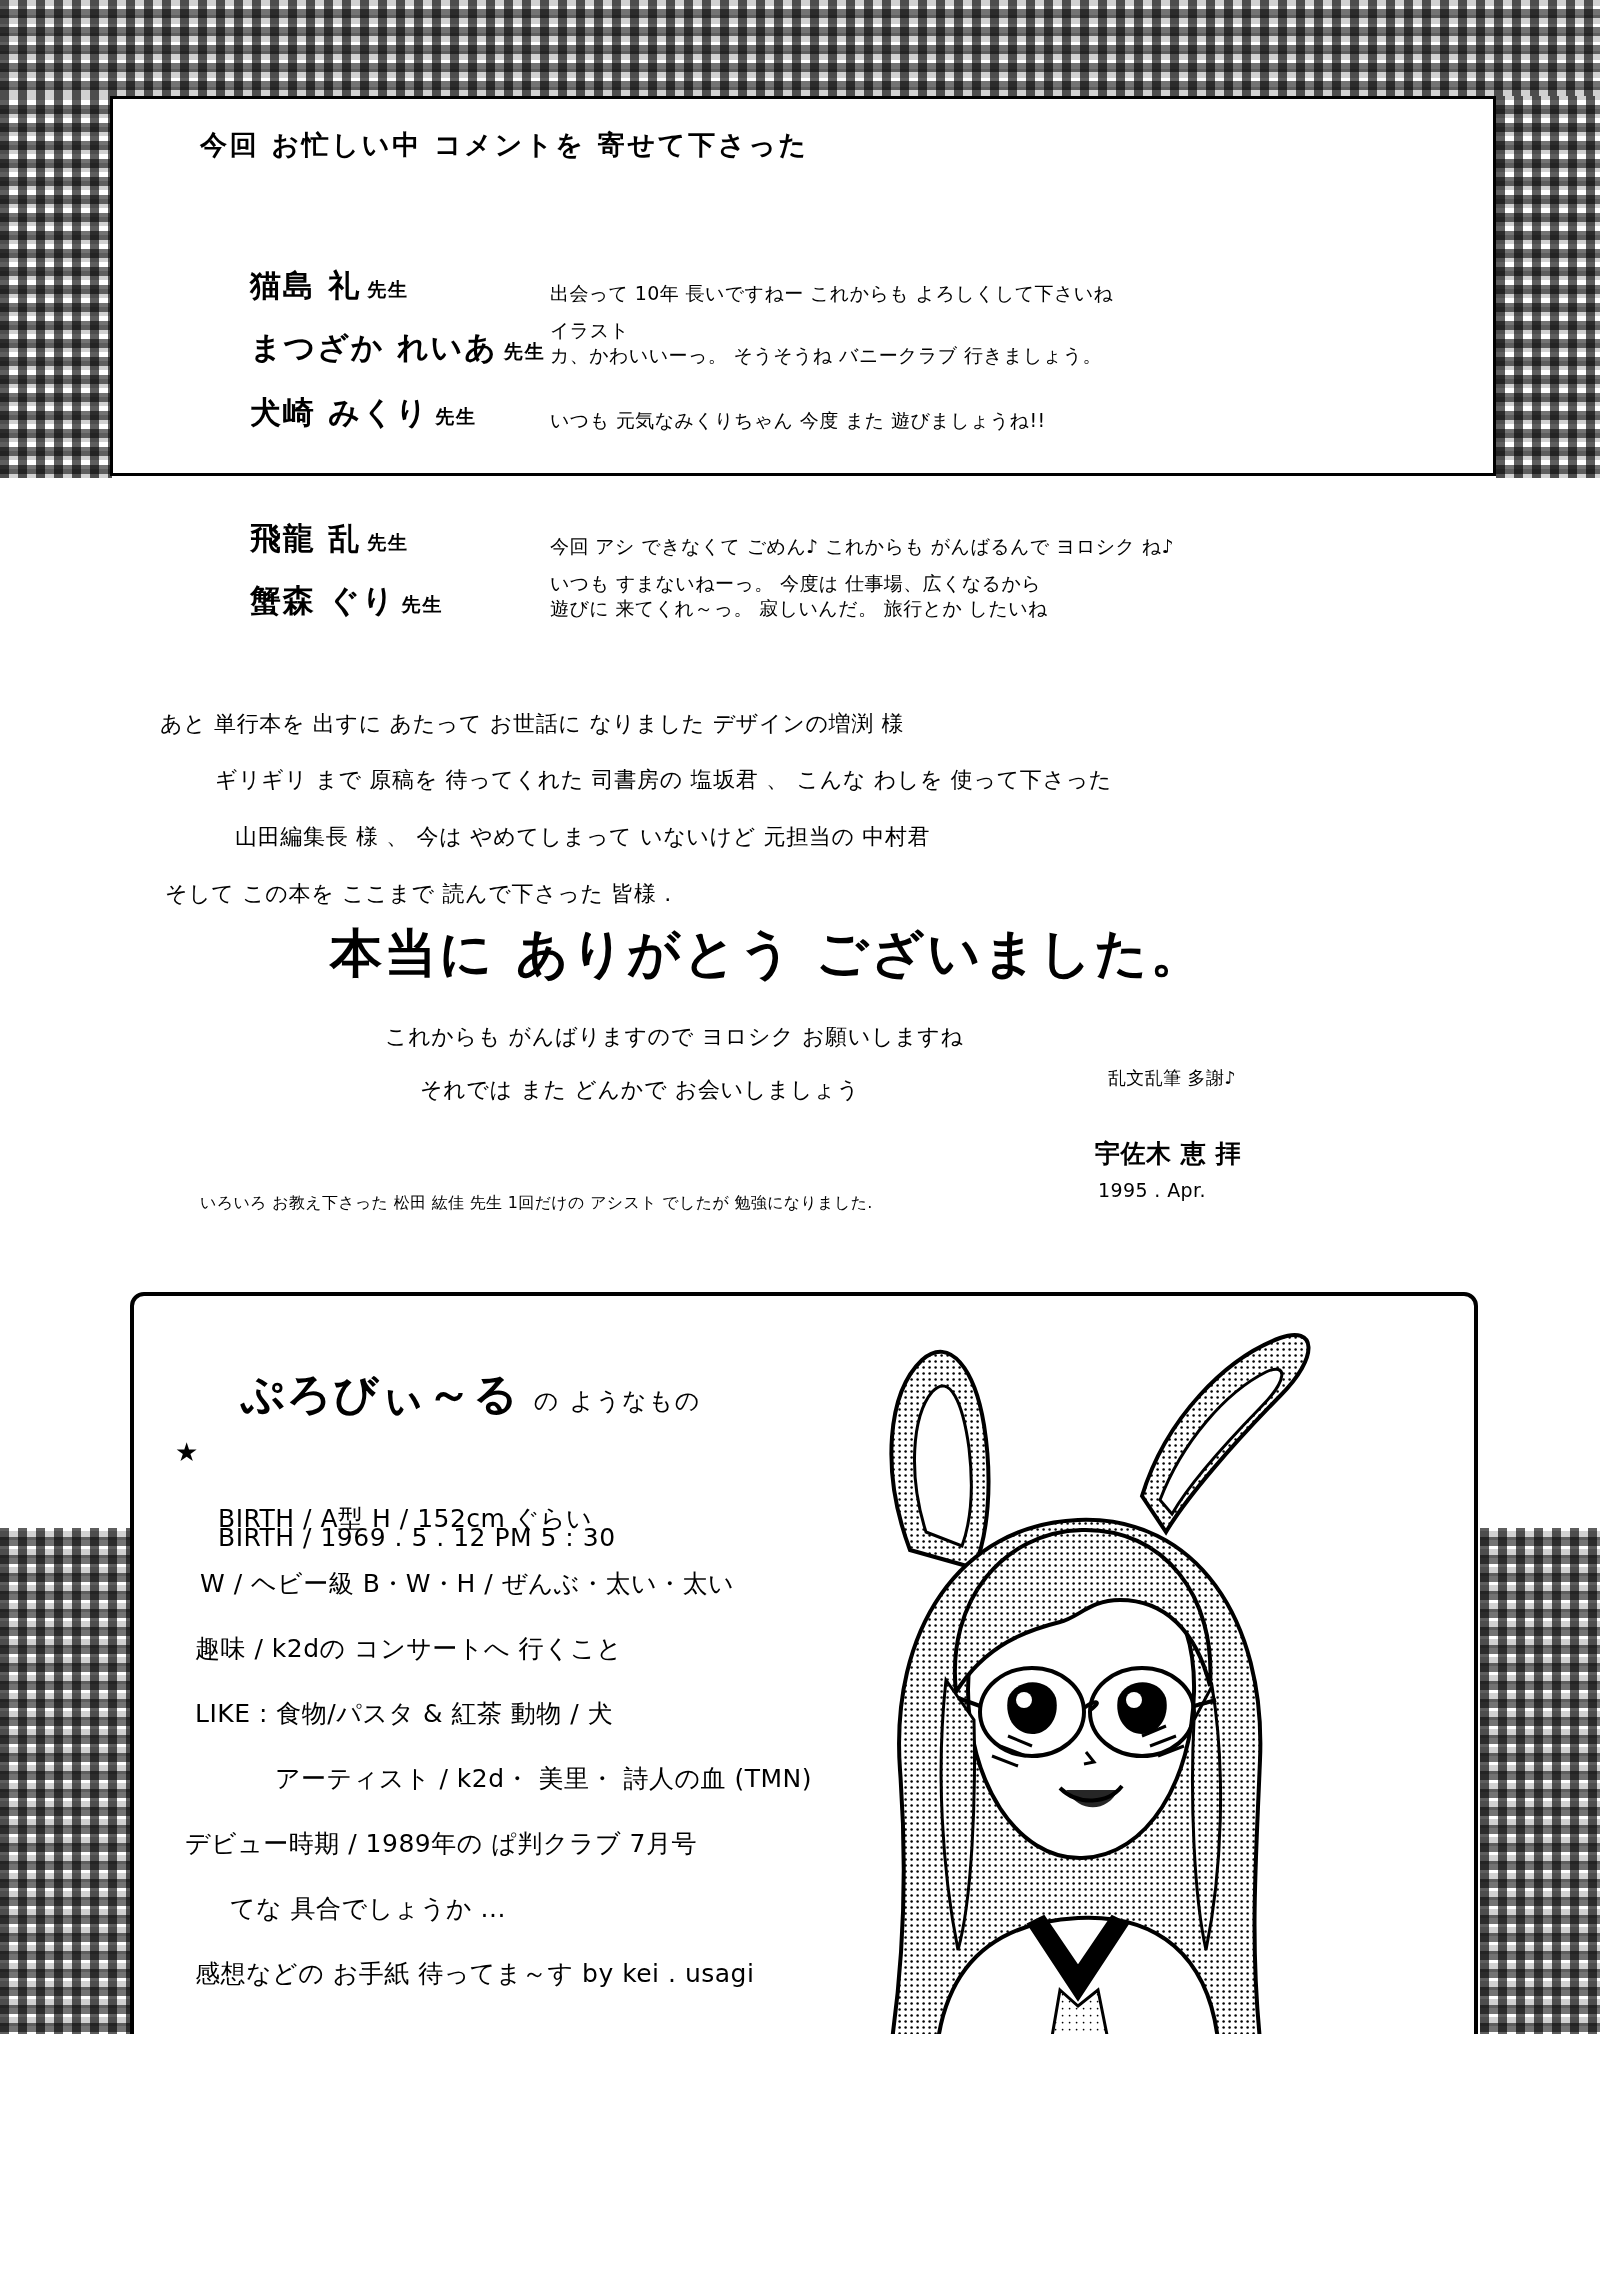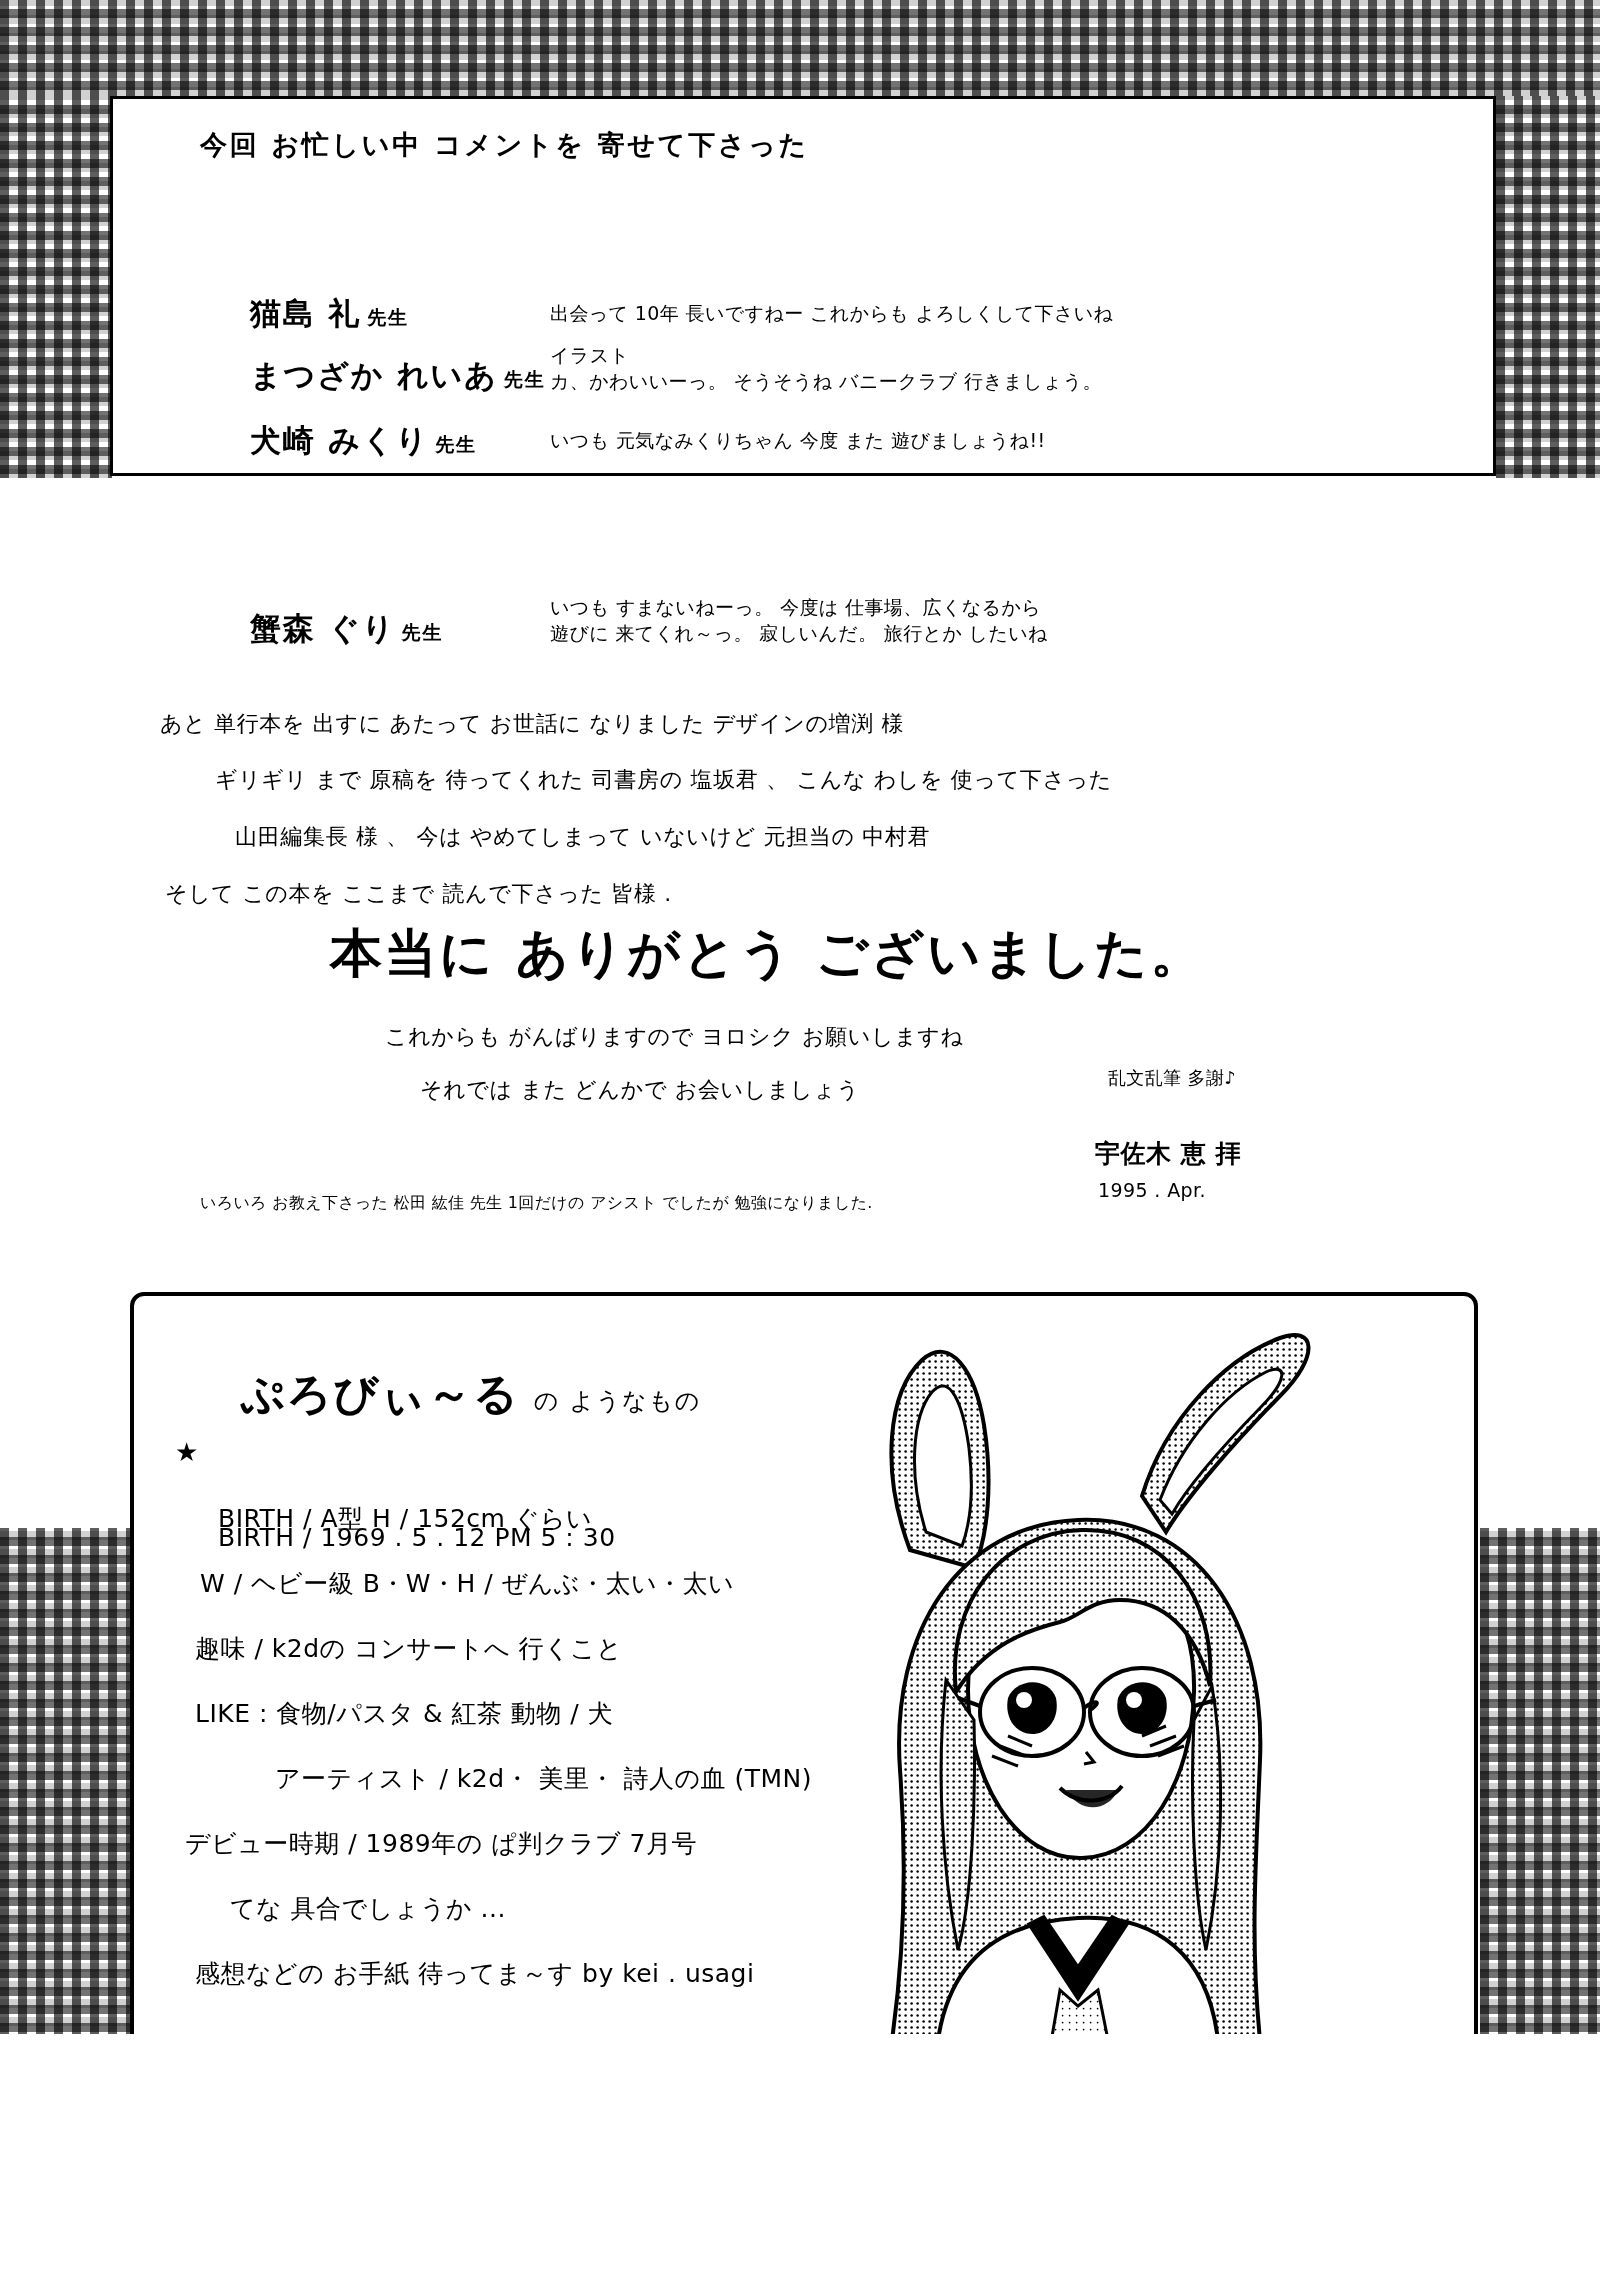--- a/index.html
+++ b/index.html
@@ -65,22 +65,21 @@
     position: absolute;
     left: 200px;
     top: 130px;
     font-size: 27px;
     font-weight: bold;
     letter-spacing: 0.10em;
   }
   .credit-row {
     position: absolute;
     display: flex;
-    align-items: center;
-    margin-top: 28px;
+    align-items: flex-end;
   }
   .credit-name {
     width: 300px;
     font-size: 31px;
     font-weight: bold;
     letter-spacing: 0.06em;
   }
   .credit-name .hon {
     font-size: 19px;
     font-weight: bold;
@@ -194,20 +193,26 @@
 
   <div class="credit-row" style="left:250px; top:327px;">
     <div class="credit-name hand">
       <span>まつざか れいあ</span><span class="hon">先生</span>
     </div>
     <div class="credit-msg hand" style="margin-top:-14px;">イラスト
 カ、かわいいーっ。 そうそうね バニークラブ 行きましょう。</div>
   </div>
 
 
+  <div class="credit-row" style="left:250px; top:518px;">
+    <div class="credit-name hand">
+      <span>飛龍 乱</span><span class="hon">先生</span>
+    </div>
+    <div class="credit-msg hand">今回 アシ できなくて ごめん♪ これからも がんばるんで ヨロシク ね♪</div>
+  </div>
 
   <div class="credit-row" style="left:250px; top:580px;">
     <div class="credit-name hand">
       <span>蟹森 ぐり</span><span class="hon">先生</span>
     </div>
     <div class="credit-msg hand" style="margin-top:-16px;">いつも すまないねーっ。 今度は 仕事場、広くなるから
 遊びに 来てくれ～っ。 寂しいんだ。 旅行とか したいね</div>
   </div>
 
   <div class="ink hand thanks-line" style="left:160px; top:712px;">あと 単行本を 出すに あたって お世話に なりました デザインの増渕 様</div>

